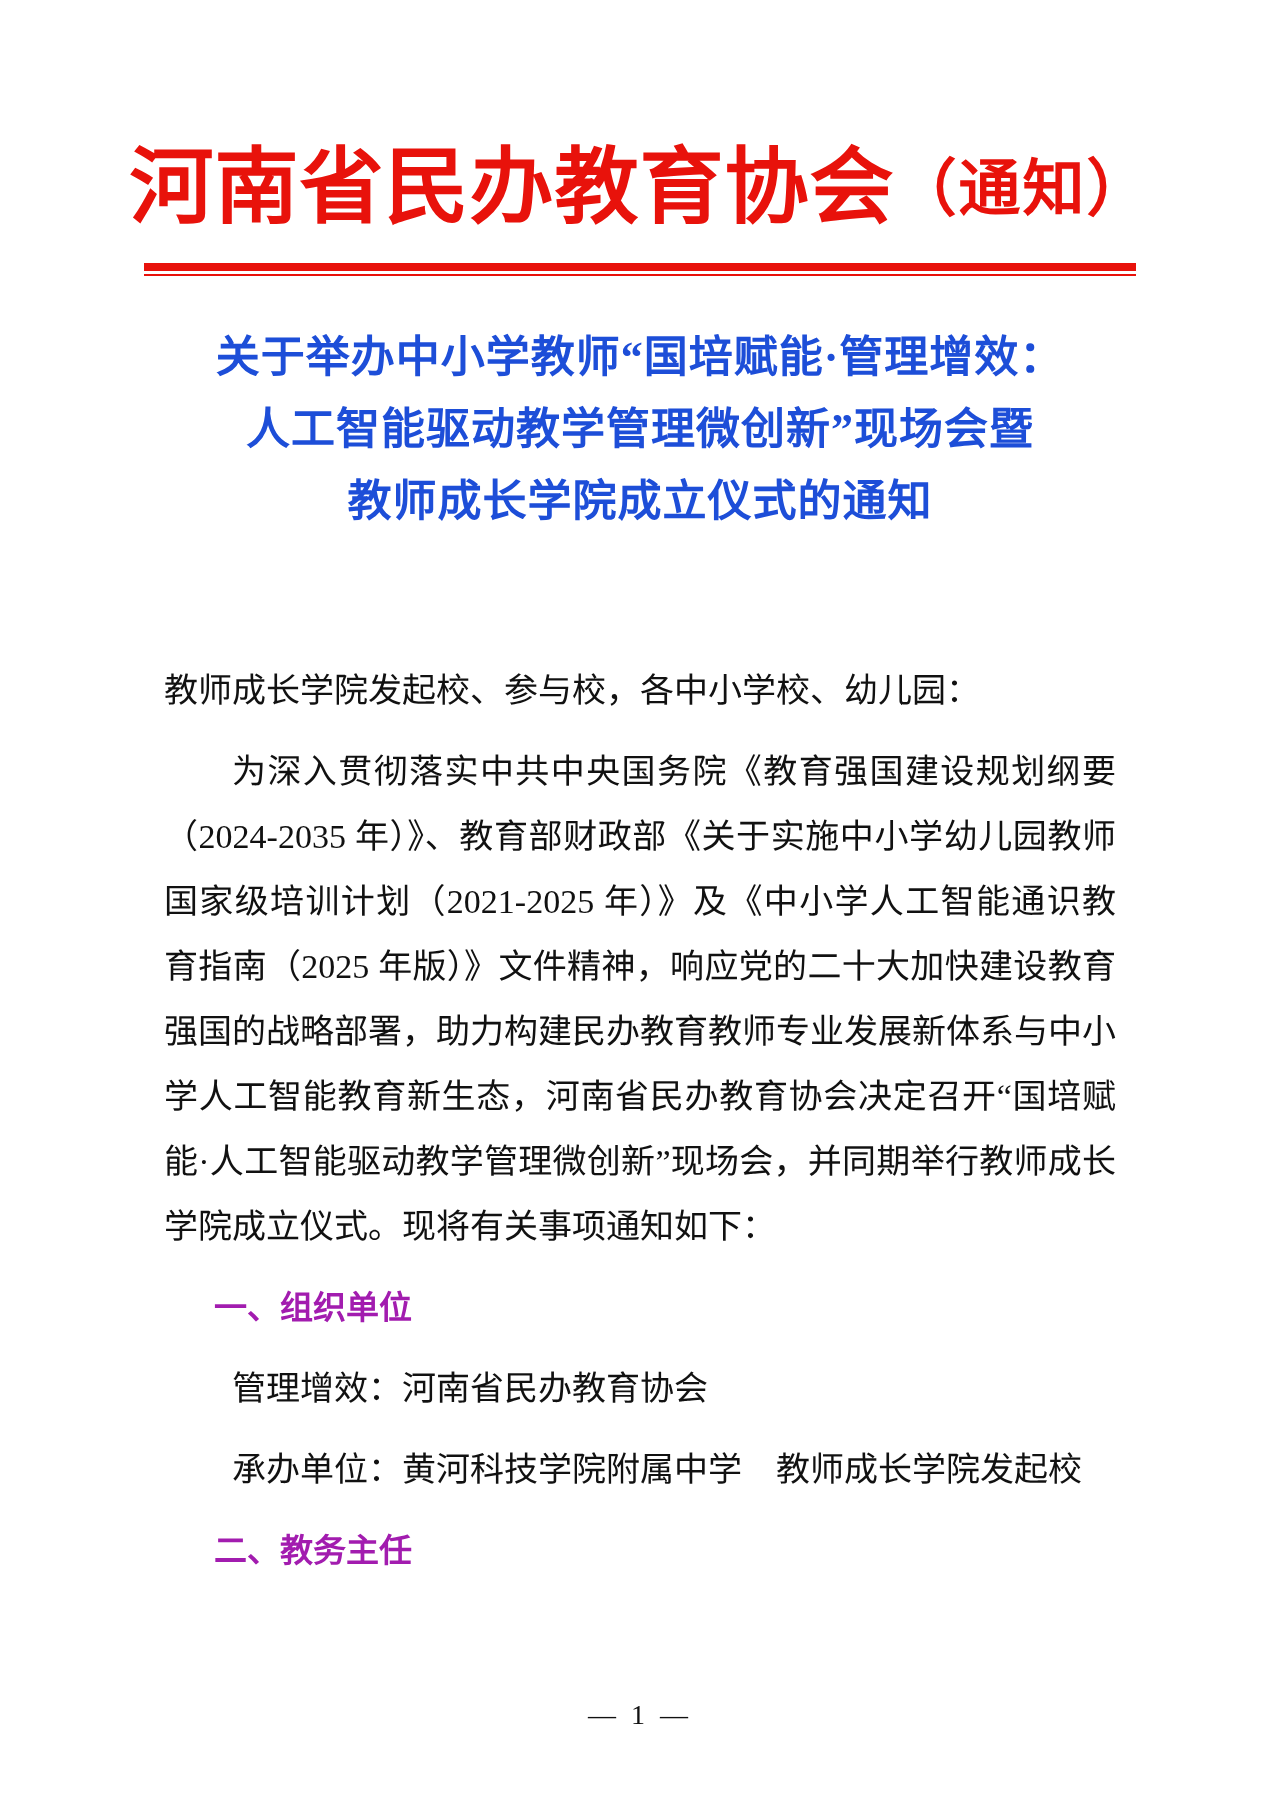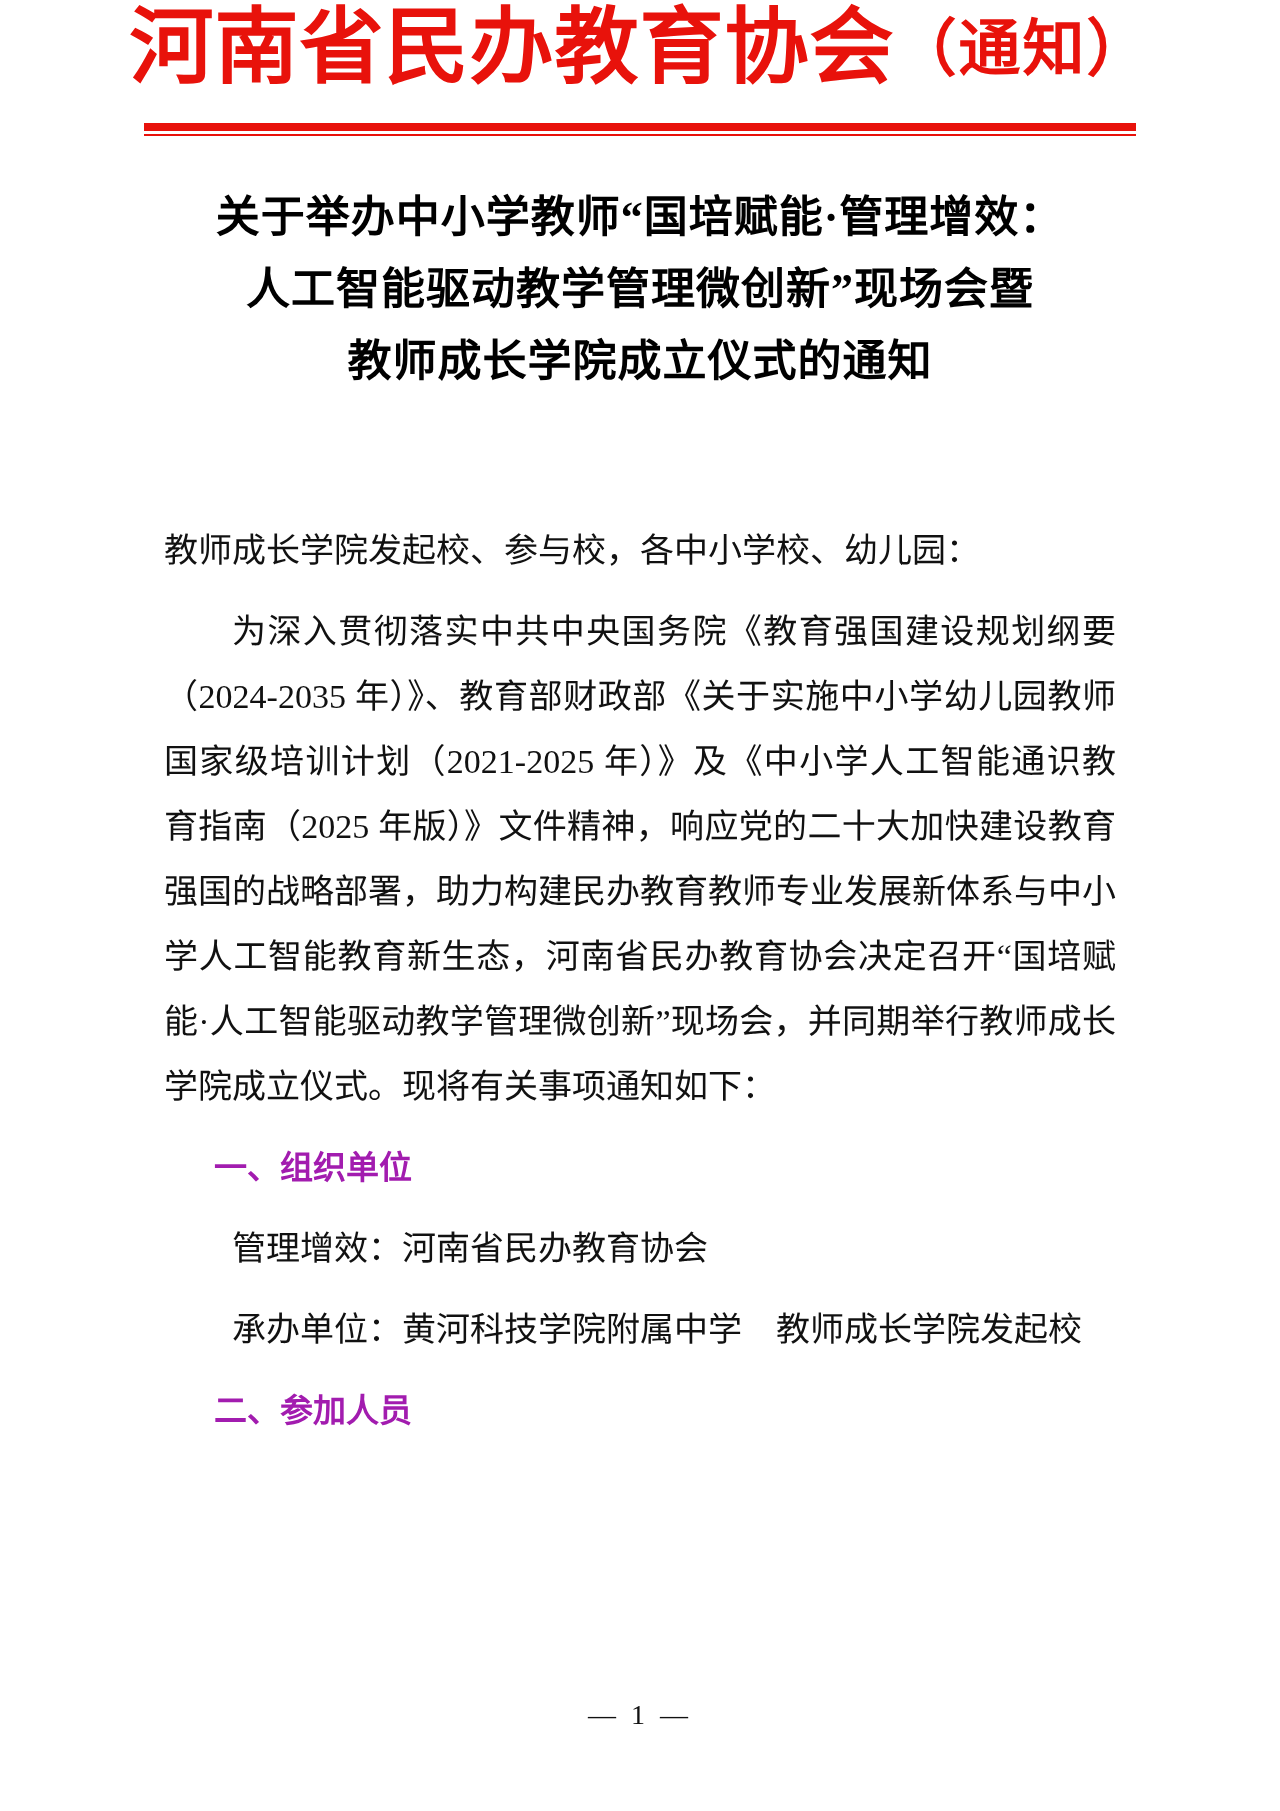--- a/index.html
+++ b/index.html
@@ -12,20 +12,21 @@
     width: 1280px;
     height: 1811px;
     margin: 0 auto;
     background: #ffffff;
     overflow: hidden;
     font-family: "Liberation Serif", "DejaVu Serif", serif;
     color: #1a1a1a;
   }
   
   .letterhead {
+    padding-top: 140px;
     text-align: center;
   }
   .org-line {
     color: #e8120b;
     font-weight: bold;
     white-space: nowrap;
     line-height: 1.15;
   }
   .org-name {
     font-size: 84px;
@@ -51,21 +52,21 @@
   }
   
   .notice-title {
     margin: 46px auto 0 auto;
     width: 1000px;
     text-align: center;
     font-weight: bold;
     font-size: 44px;
     line-height: 72px;
     letter-spacing: 1px;
-    color: #000000;
+    color: #1d4ed8;
   }
   
   .body-text {
     width: 984px;
     margin: 120px auto 0 auto;
     font-size: 34px;
     line-height: 65px;
     text-align: justify;
     color: #111111;
   }
@@ -118,18 +119,18 @@
   </h1>
 
   <main class="body-text">
     <p class="para">教师成长学院发起校、参与校，各中小学校、幼儿园：</p>
     <p class="para indent">为深入贯彻落实中共中央国务院《教育强国建设规划纲要（2024-2035 年）》、教育部财政部《关于实施中小学幼儿园教师国家级培训计划（2021-2025 年）》及《中小学人工智能通识教育指南（2025 年版）》文件精神，响应党的二十大加快建设教育强国的战略部署，助力构建民办教育教师专业发展新体系与中小学人工智能教育新生态，河南省民办教育协会决定召开“国培赋能·人工智能驱动教学管理微创新”现场会，并同期举行教师成长学院成立仪式。现将有关事项通知如下：</p>
 
     <p class="section-heading">一、组织单位</p>
     <p class="para indent">管理增效：河南省民办教育协会</p>
     <p class="para indent">承办单位：黄河科技学院附属中学　教师成长学院发起校</p>
 
-    <p class="section-heading">二、参加人员</p>
+    <p class="section-heading">二、教务主任</p>
   </main>
 
   <footer class="page-footer">— 1 —</footer>
 
 </div>
 
 </body></html>

